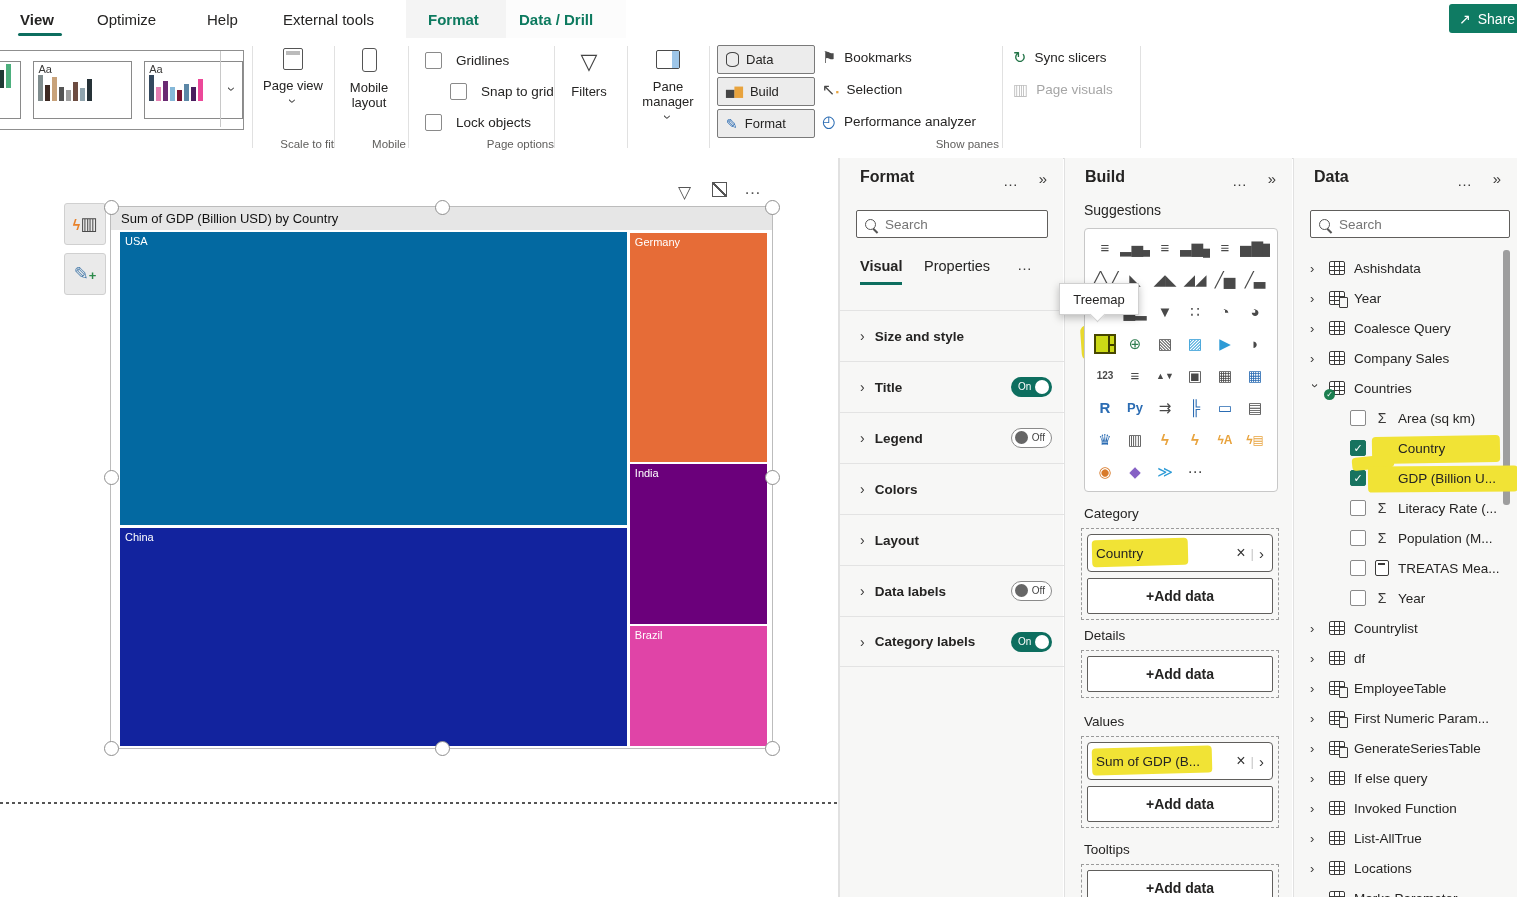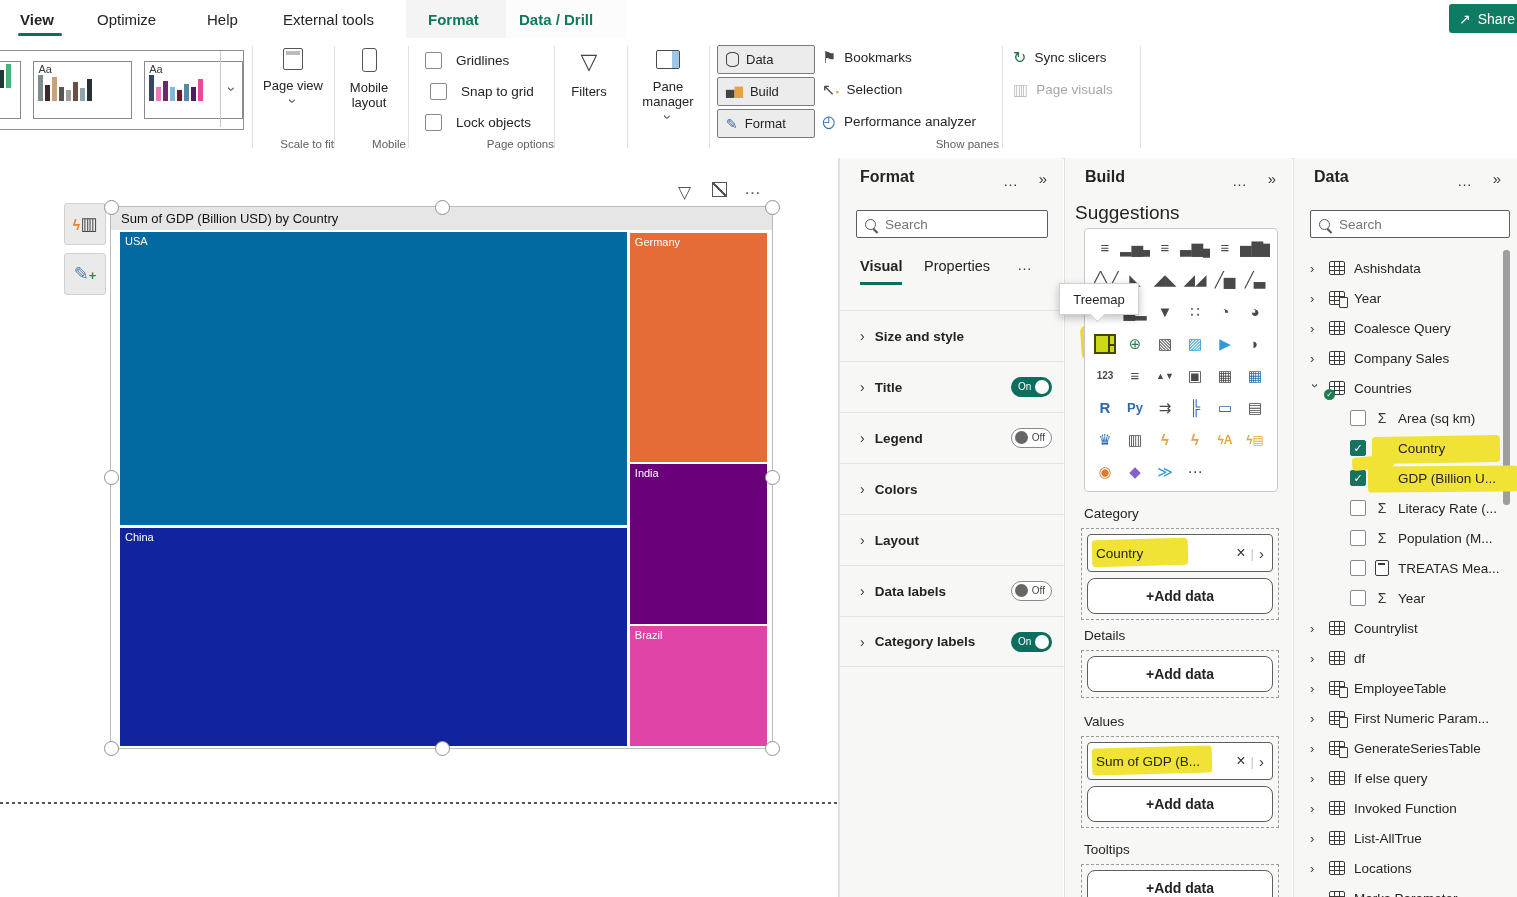--- a/index.html
+++ b/index.html
@@ -90,21 +90,21 @@
      linear-gradient(#3c3c00,#3c3c00) 12px 0/2px 100% no-repeat,
      linear-gradient(#3c3c00,#3c3c00) 14px 8px/8px 2px no-repeat,#ccd916;box-sizing:border-box;}
   .wlabel{position:absolute;left:19px;font-size:13.5px;color:#252423;}
   .well{position:absolute;left:16px;width:198px;border:1px dashed #9a9a9a;padding:5px;box-sizing:border-box;background:transparent;}
   .pill{position:relative;height:36px;border:1px solid #605e5c;border-radius:4px;background:#fff;display:flex;align-items:center;padding:0 8px;font-size:13.5px;margin-bottom:6px;cursor:pointer;}
   .pill .txt{position:relative;z-index:1;flex:1;white-space:nowrap;overflow:hidden;}
   .pill .x{font-size:16px;color:#333;z-index:1;cursor:pointer;}
   .pill .sep{color:#c8c8c8;margin:0 5px;z-index:1;}
   .pill .ar{font-size:15px;color:#333;z-index:1;cursor:pointer;}
   .pill .hl{position:absolute;left:4px;top:4px;height:27px;background:#f1e335;border-radius:4px;transform:rotate(-1.5deg);z-index:0;}
-  .addbtn{height:34px;border:1px solid #605e5c;border-radius:8px;background:#fff;display:flex;align-items:center;justify-content:center;font-size:14px;font-weight:700;cursor:pointer;}
+  .addbtn{height:34px;border:1px solid #605e5c;border-radius:2px;background:#fff;display:flex;align-items:center;justify-content:center;font-size:14px;font-weight:700;cursor:pointer;}
   #tm-hl{position:absolute;left:16px;top:166px;width:38px;height:36px;background:#e8d92e;border-radius:7px;transform:rotate(-4deg);}
   #tooltip{position:absolute;left:1059px;top:283px;width:78px;height:30px;background:#fff;border:1px solid #d0d0d0;box-shadow:0 3px 8px rgba(0,0,0,.25);display:flex;align-items:center;justify-content:center;font-size:13px;z-index:20;}
   #tooltip::after{content:"";position:absolute;left:32px;bottom:-6px;width:10px;height:10px;background:#fff;border-right:1px solid #d0d0d0;border-bottom:1px solid #d0d0d0;transform:rotate(45deg);}
   
   .drow{position:absolute;left:0;width:224px;height:30px;display:flex;align-items:center;gap:9px;padding-left:16px;box-sizing:border-box;font-size:13.5px;cursor:pointer;}
   .drow .chev{font-size:13px;color:#3b3a39;width:10px;flex:0 0 auto;}
   .chev.open{display:inline-block;transform:rotate(90deg);}
   .drow .name{white-space:nowrap;overflow:hidden;position:relative;z-index:2;}
   .tblic{width:16px;height:14px;border:1.6px solid #3b3a39;border-radius:2px;box-sizing:border-box;flex:0 0 auto;position:relative;background:
      linear-gradient(#3b3a39,#3b3a39) 4px 0/1.4px 100% no-repeat,
@@ -174,21 +174,21 @@
       <span class="mb-ic"></span>
       <span style="margin-top:8px;width:66px;text-align:center;">Mobile layout</span>
     </div>
     <div class="glabel" style="left:334px;width:72px;">Mobile</div>
     <div class="gdiv" style="left:408px;"></div>
 
     <div class="cbrow" style="left:425px;top:14px;">
       <span class="cb"></span>
       <span>Gridlines</span>
     </div>
-    <div class="cbrow" style="left:401px;top:45px;padding-left:29px;">
+    <div class="cbrow" style="left:421px;top:45px;padding-left:29px;">
       <span class="cb"></span>
       <span>Snap to grid</span>
     </div>
     <div class="cbrow" style="left:425px;top:76px;">
       <span class="cb"></span>
       <span>Lock objects</span>
     </div>
     <div class="glabel" style="left:408px;width:146px;">Page options</div>
     <div class="gdiv" style="left:554px;"></div>
 
@@ -334,21 +334,21 @@
           <span class="t">On</span>
           <span class="knob"></span>
         </span>
     </div>
   </div>
 
   <div class="pane" style="left:1064px;width:228px;">
     <div class="pane-h">Build</div>
     <span class="pane-dots" style="right:44px;">…</span>
     <span class="pane-coll" style="right:16px;">»</span>
-    <div class="abs" style="left:10px;top:44px;font-size:19px;">Suggestions</div>
+    <div class="abs" style="left:19px;top:44px;font-size:14px;">Suggestions</div>
 
     <div id="tm-hl"></div>
     <div id="vis-gallery">
       <span class="vic">≡</span><span class="vic">▂▅▃</span><span class="vic">≡</span><span class="vic">▃▆▄</span><span class="vic">≡</span><span class="vic">▅▇▆</span><span class="vic">╱╲╱</span><span class="vic">◣</span><span class="vic">◢◣</span><span class="vic">◢◢</span><span class="vic">╱▅</span><span class="vic">╱▃</span><span class="vic">≈</span><span class="vic">▆▂</span><span class="vic">▼</span><span class="vic">∷</span><span class="vic">◔</span><span class="vic">◕</span><span class="vic"><span class="treemap-ic" style="display:inline-block;"></span></span><span class="vic c-gr">⊕</span><span class="vic">▧</span><span class="vic c-az">▨</span><span class="vic c-az">▶</span><span class="vic">◗</span><span class="vic" style="font-size:10px;font-weight:700;">123</span><span class="vic">≡</span><span class="vic" style="font-size:9px;">▲▼</span><span class="vic">▣</span><span class="vic">▦</span><span class="vic c-blue">▦</span><span class="vic c-blue">R</span><span class="vic c-blue" style="font-size:13px;">Py</span><span class="vic">⇉</span><span class="vic c-blue">╠</span><span class="vic c-blue">▭</span><span class="vic">▤</span><span class="vic c-blue">♛</span><span class="vic">▥</span><span class="vic c-or">ϟ</span><span class="vic c-or">ϟ</span><span class="vic c-or" style="font-size:12px;">ϟA</span><span class="vic c-or" style="font-size:12px;">ϟ▤</span><span class="vic c-ar">◉</span><span class="vic c-pu">◆</span><span class="vic c-az">≫</span><span class="vic">⋯</span>
     </div>
 
     <div class="wlabel" style="top:348px;">Category</div>
     <div class="well" style="top:370px;height:92px;">
       <div class="pill">
         <i class="hl" style="width:96px;"></i>

